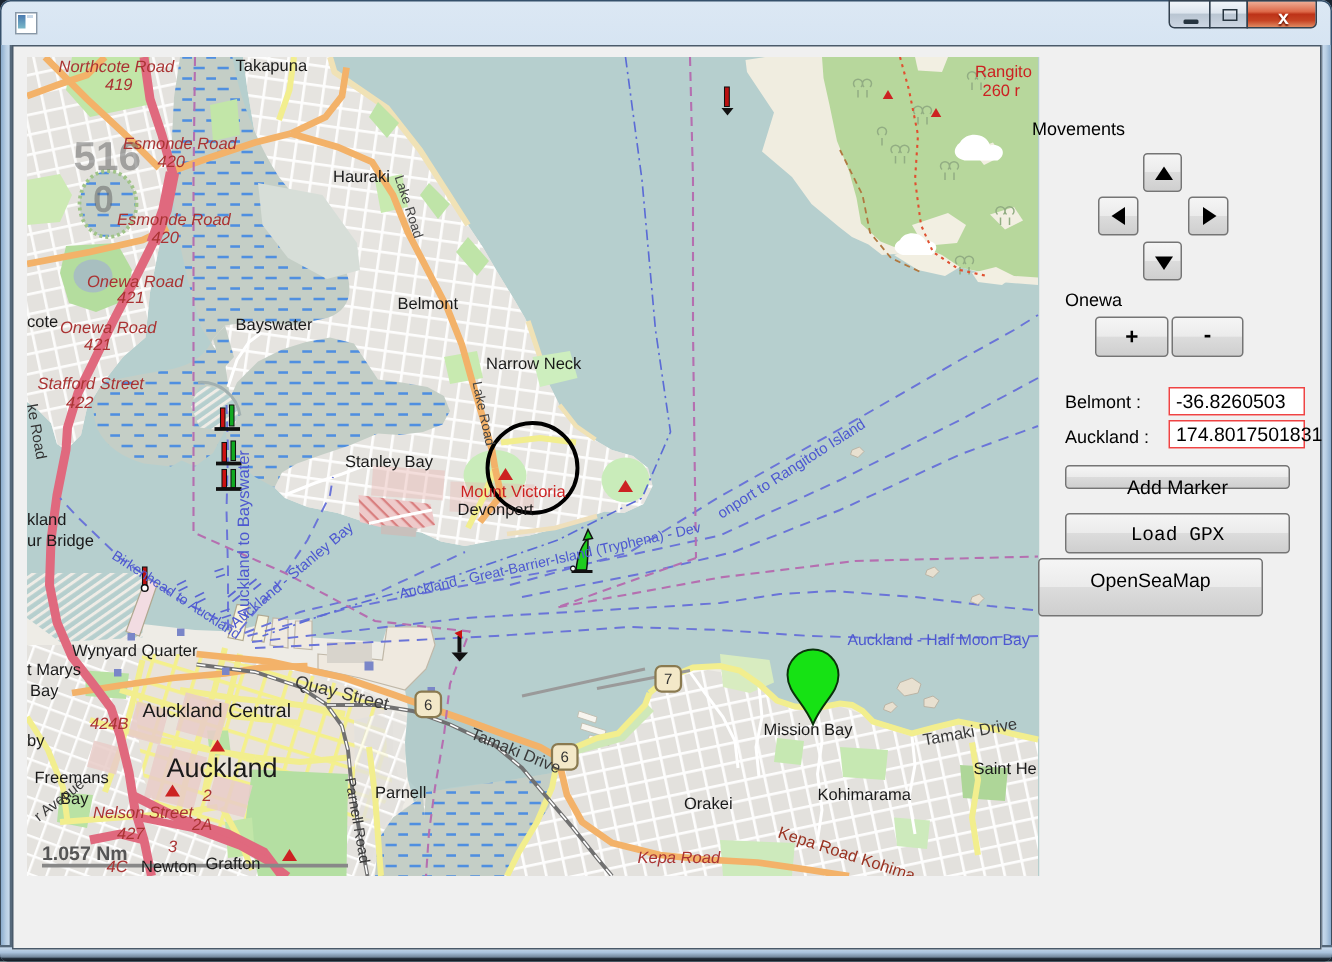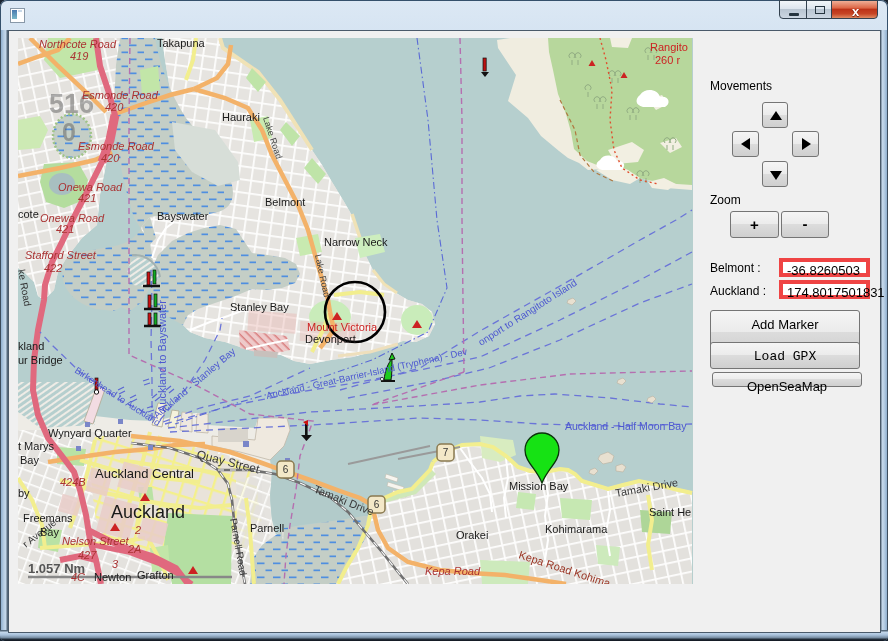--- a/index.html
+++ b/index.html
@@ -16,21 +16,21 @@
 #wb-min{left:0;width:28px;border-radius:0 0 0 4px;background:linear-gradient(#f2f6fa 0%,#dde5ee 45%,#b9c5d2 50%,#ccd6e2 100%);}
 #wb-max{left:27px;width:26px;background:linear-gradient(#f2f6fa 0%,#dde5ee 45%,#b9c5d2 50%,#ccd6e2 100%);}
 #wb-close{left:52px;width:47px;border-radius:0 0 4px 0;background:linear-gradient(#efae96 0%,#dd6848 40%,#bd3318 50%,#c64424 75%,#e08a62 100%);}
 #wb-min .ic{position:absolute;left:9px;top:12px;width:10px;height:2.5px;background:#26343f;border-radius:1px;}
 #wb-max .ic{position:absolute;left:8px;top:5px;width:8px;height:6px;border:1.8px solid #26343f;background:transparent;}
 #wb-close .ic{position:absolute;left:20px;top:2.5px;color:#fff;font-size:13px;font-weight:bold;text-shadow:0 1px 1px #701808;}
 
 .lbl{position:absolute;font-size:12px;color:#000;}
 .btn{position:absolute;box-sizing:border-box;border:1px solid #757575;border-radius:3px;background:linear-gradient(#f5f5f5 0%,#ebebeb 49%,#dcdcdc 50%,#cfcfcf 100%);}
 .tri{position:absolute;width:0;height:0;}
-.txtbox{position:absolute;box-sizing:border-box;background:#fff;border:4px solid #ef4444;font-size:13px;color:#000;padding:1px 0 0 4px;}
+.txtbox{position:absolute;box-sizing:border-box;background:#fff;border:1px solid #ef4444;font-size:13px;color:#000;padding:1px 0 0 4px;}
 .pushtxt{position:absolute;width:100%;text-align:center;font-size:13px;color:#000;}
 </style>
 </head>
 <body>
 <div id="win"></div>
 <div id="appicon">
     <div class="a"></div>
     <div class="b"></div>
   </div>
 <div id="titletxt">PBMap</div>
@@ -444,45 +444,45 @@
 <g font-family="Liberation Sans,sans-serif" fill="#4d58d0">
 <text font-size="11" x="0" y="0" transform="translate(166,412) rotate(-90)">Auckland to Bayswater</text>
 <text font-size="10" x="0" y="0" transform="translate(157,419) rotate(-40)">Auckland - Stanley Bay</text>
 <text font-size="9.5" x="0" y="0" transform="translate(74,372) rotate(33)">Birkenhead to Auckland</text>
 <text font-size="9.5" x="0" y="0" transform="translate(267,399) rotate(-12.5)">Auckland - Great-Barrier-Island (Tryphena) - Dev</text>
 <text font-size="10" x="0" y="0" transform="translate(481,346) rotate(-32.5)">onport to Rangitoto Island</text>
 <text font-size="10.5" x="565" y="430">Auckland - Half Moon Bay</text>
 </g>
 </svg>
 
-<div class="lbl" style="left:710px;top:79px;">Movements</div>
+<div class="lbl" style="left:688px;top:79px;">Movements</div>
 <div class="btn" style="left:762px;top:102px;width:26px;height:26px;">
     <div class="tri" style="left:7px;top:8px;border-left:6px solid transparent;border-right:6px solid transparent;border-bottom:9px solid #000;"></div>
   </div>
 <div class="btn" style="left:732px;top:131px;width:27px;height:26px;">
     <div class="tri" style="left:8px;top:6px;border-top:6px solid transparent;border-bottom:6px solid transparent;border-right:9px solid #000;"></div>
   </div>
 <div class="btn" style="left:792px;top:131px;width:27px;height:26px;">
     <div class="tri" style="left:9px;top:6px;border-top:6px solid transparent;border-bottom:6px solid transparent;border-left:9px solid #000;"></div>
   </div>
 <div class="btn" style="left:762px;top:161px;width:26px;height:26px;">
     <div class="tri" style="left:7px;top:9px;border-left:6px solid transparent;border-right:6px solid transparent;border-top:9px solid #000;"></div>
   </div>
-<div class="lbl" style="left:710px;top:193px;">Zoom</div>
+<div class="lbl" style="left:710px;top:193px;">Onewa</div>
 <div class="btn" style="left:730px;top:211px;width:49px;height:27px;">
     <div class="pushtxt" style="top:4px;font-weight:bold;font-size:15px;">+</div>
   </div>
 <div class="btn" style="left:781px;top:211px;width:48px;height:27px;">
     <div class="pushtxt" style="top:3px;font-weight:bold;font-size:15px;">-</div>
   </div>
 <div class="lbl" style="left:710px;top:261px;">Belmont :</div>
 <div class="txtbox" style="left:779px;top:258px;width:91px;height:19px;">-36.8260503</div>
 <div class="lbl" style="left:710px;top:284px;">Auckland :</div>
 <div class="txtbox" style="left:779px;top:280px;width:91px;height:19px;">174.8017501831</div>
-<div class="btn" style="left:710px;top:310px;width:150px;height:44px;">
+<div class="btn" style="left:710px;top:310px;width:150px;height:16px;">
     <div class="pushtxt" style="top:6px;">Add Marker</div>
   </div>
 <div class="btn" style="left:710px;top:342px;width:150px;height:27px;">
     <div class="pushtxt" style="top:6px;font-family:Liberation Mono, monospace;">Load GPX</div>
   </div>
-<div class="btn" style="left:712px;top:372px;width:150px;height:15px;">
+<div class="btn" style="left:692px;top:372px;width:150px;height:39px;">
     <div class="pushtxt" style="top:6px;">OpenSeaMap</div>
   </div>
 
 </body></html>

